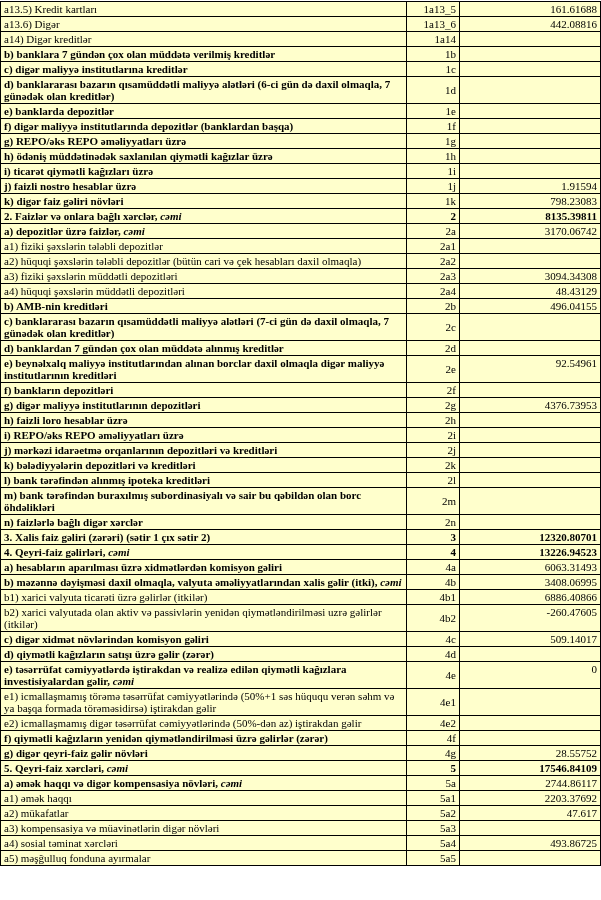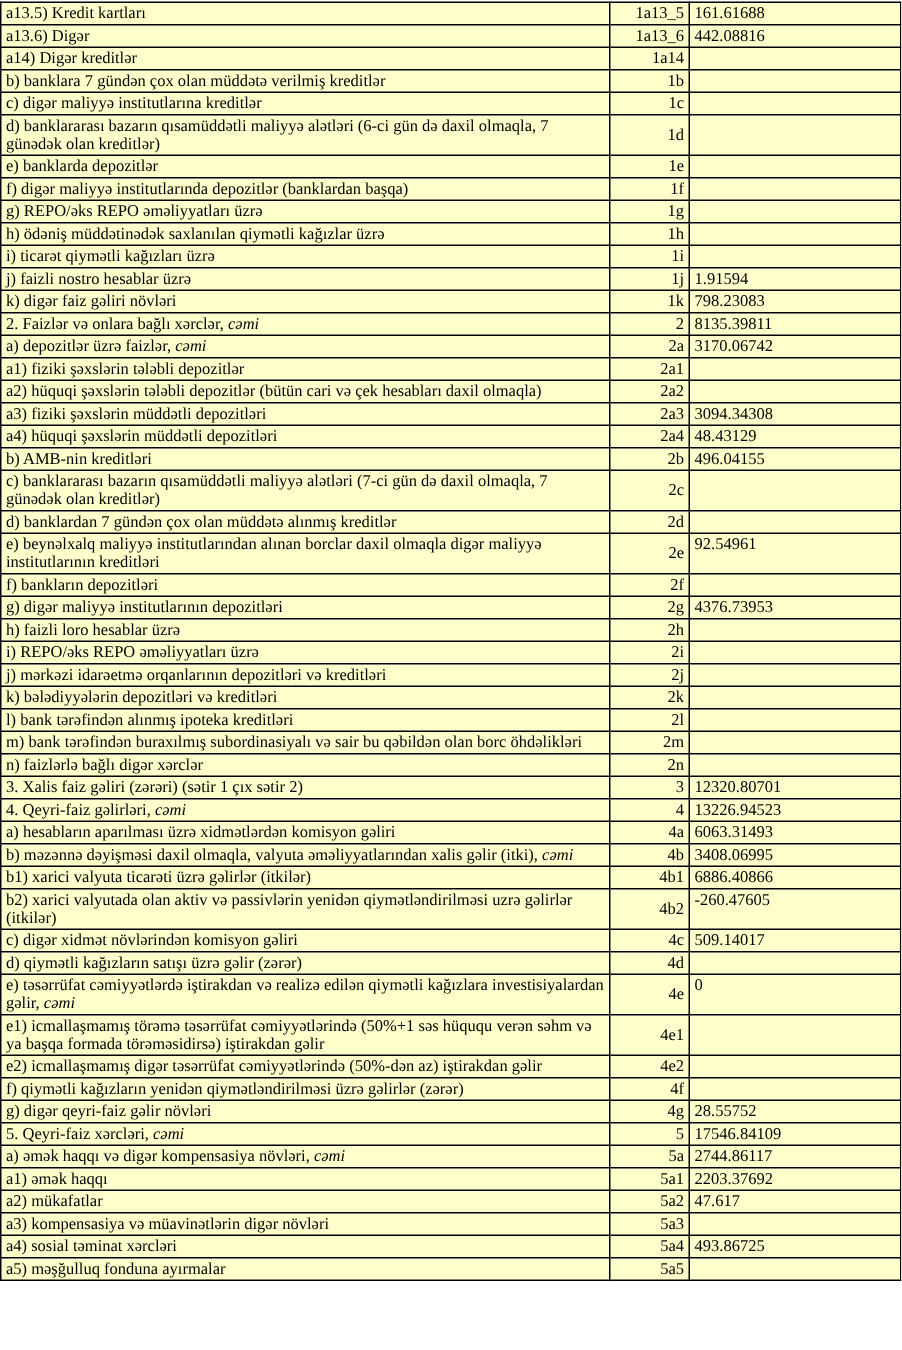--- a/index.html
+++ b/index.html
@@ -27,26 +27,27 @@
     border: 1px solid #000000;
     background: var(--cell-yellow, #FFFFCC);
     padding: 1px 3px 1px 3px;
     overflow: hidden;
     word-wrap: break-word;
   }
   td.label { vertical-align: middle; text-align: left; }
   td.code  { text-align: right; vertical-align: middle; padding: 1px 2px; }
   td.value {
     background: var(--cell-white, #FFFFFF);
+    text-align: right;
     vertical-align: top;
     padding-right: 3px;
   }
   td.value.hl { background: var(--cell-yellow, #FFFFCC); }
-  tr.section td { font-weight: normal; }
-  td.ind0 { padding-left: 5px; }
+  tr.section td { font-weight: bold; }
+  td.ind0 { padding-left: 5px; font-weight: bold; }
   td.ind1 { padding-left: 15px; }
   td.ind2 { padding-left: 27px; }
   .col-label { width: 406px; }
   .col-code  { width: 53px; }
   .col-value { width: 141px; }
 </style>
 </head>
 <body>
 
 <div id="page">

